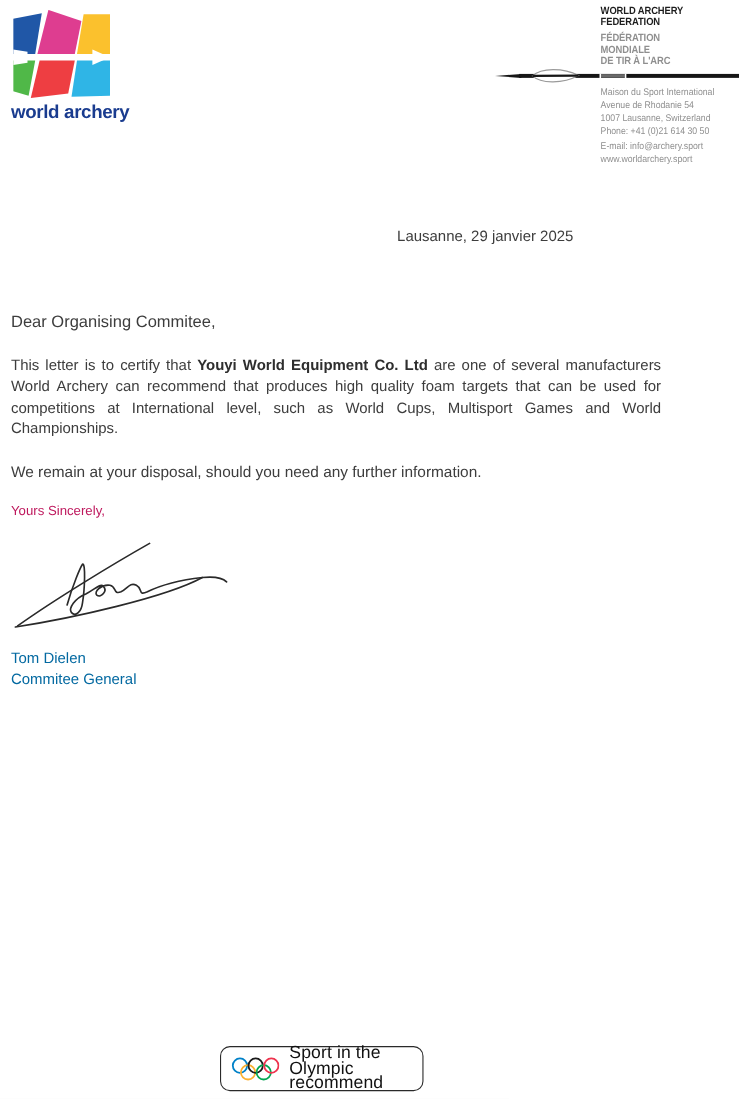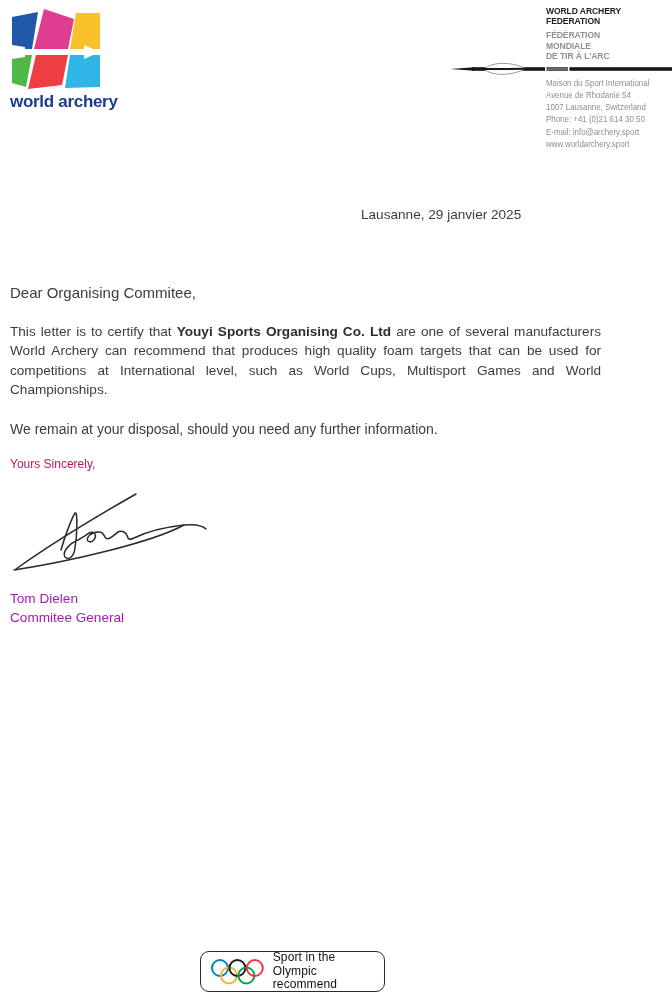--- a/index.html
+++ b/index.html
@@ -105,39 +105,39 @@
     font-size: 12px;
     color: #be185d;
   }
   .signature-svg { position: absolute; left: 6px; top: 486px; }
   .signatory {
     position: absolute;
     left: 10px;
     top: 589px;
     font-size: 13.6px;
     line-height: 19.3px;
-    color: #a21caf;
+    color: #0369a1;
   }
 
   
   .olympic-badge {
     position: absolute;
     left: 200px;
     top: 951px;
     width: 185px;
     height: 41px;
     border: 1.3px solid #2a2a2a;
     border-radius: 9px;
     display: flex;
     align-items: center;
     gap: 9px;
     padding-left: 9px;
   }
   .badge-text {
-    font-size: 12px;
+    font-size: 16px;
     line-height: 13.5px;
     color: #111111;
     letter-spacing: 0.1px;
   }
 </style>
 </head>
 <body>
 
 <div class="page">
 
@@ -182,21 +182,21 @@
       <div>Phone: +41 (0)21 614 30 50</div>
       <div>E-mail: info@archery.sport</div>
       <div>www.worldarchery.sport</div>
     </div>
   </div>
 
   <div class="dateline">Lausanne, 29 janvier 2025</div>
 
   <div class="salutation">Dear Organising Commitee,</div>
 
-  <p class="main-paragraph"><span>This letter is to certify that </span><b>Youyi Sports Organising Co. Ltd</b><span> are one of several manufacturers World Archery can recommend that produces high quality foam targets that can be used for competitions at International level, such as World Cups, Multisport Games and World Championships.</span></p>
+  <p class="main-paragraph"><span>This letter is to certify that </span><b>Youyi World Equipment Co. Ltd</b><span> are one of several manufacturers World Archery can recommend that produces high quality foam targets that can be used for competitions at International level, such as World Cups, Multisport Games and World Championships.</span></p>
 
   <div class="closing-line">We remain at your disposal, should you need any further information.</div>
 
   <div class="signoff">Yours Sincerely,</div>
 
   <svg class="signature-svg" width="205" height="88" viewBox="0 0 205 88">
     <g fill="none" stroke="#2a2a2a" stroke-width="1.5" stroke-linecap="round">
       <path d="M 10,83 C 45,58 100,25 130,8"></path>
       <path d="M 55,64 C 60,46 67,30 69,27 C 72,25 71,50 69,62 C 68,70 63,75 59,71 C 56,67 62,58 72,54 C 80,50 85,44 88,47 C 92,51 86,58 82,55 C 79,52 86,45 94,46 C 100,47 97,55 104,52 C 110,49 112,43 118,46 C 124,49 119,56 128,52 C 140,46 160,41 178,39 C 188,38 196,39 200,43"></path>
       <path d="M 178,39 C 145,57 60,76 8,84"></path>

